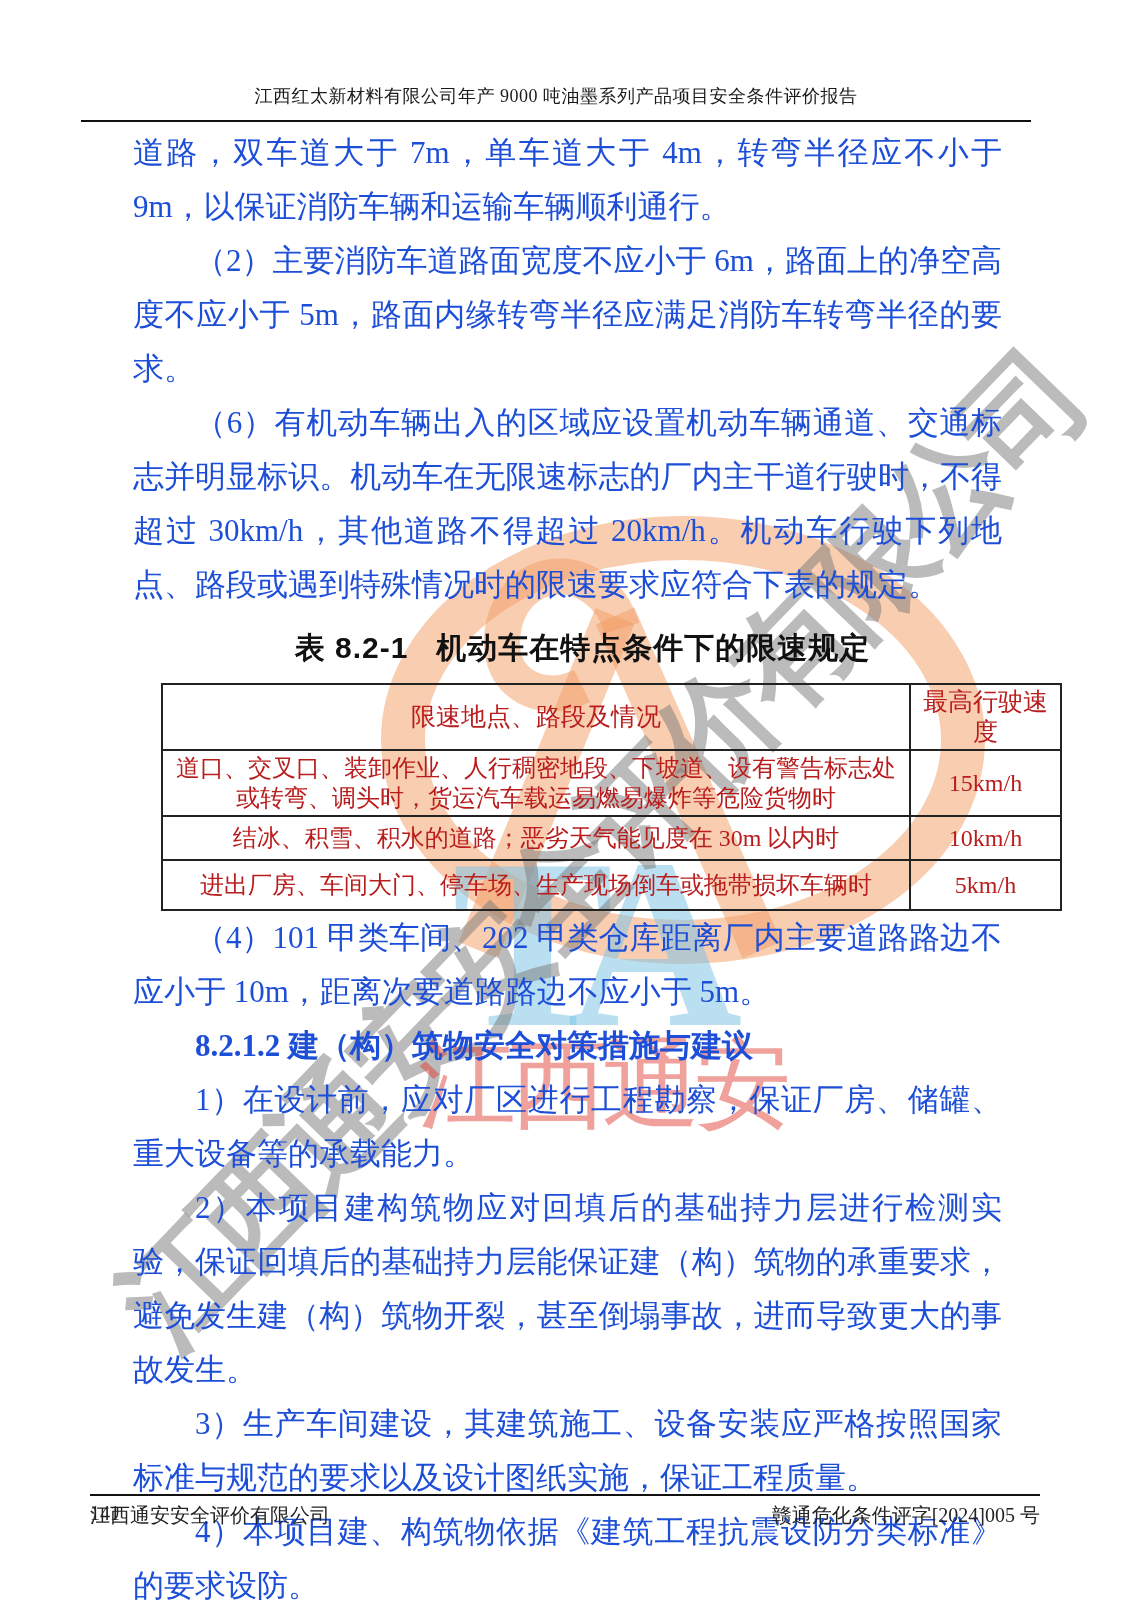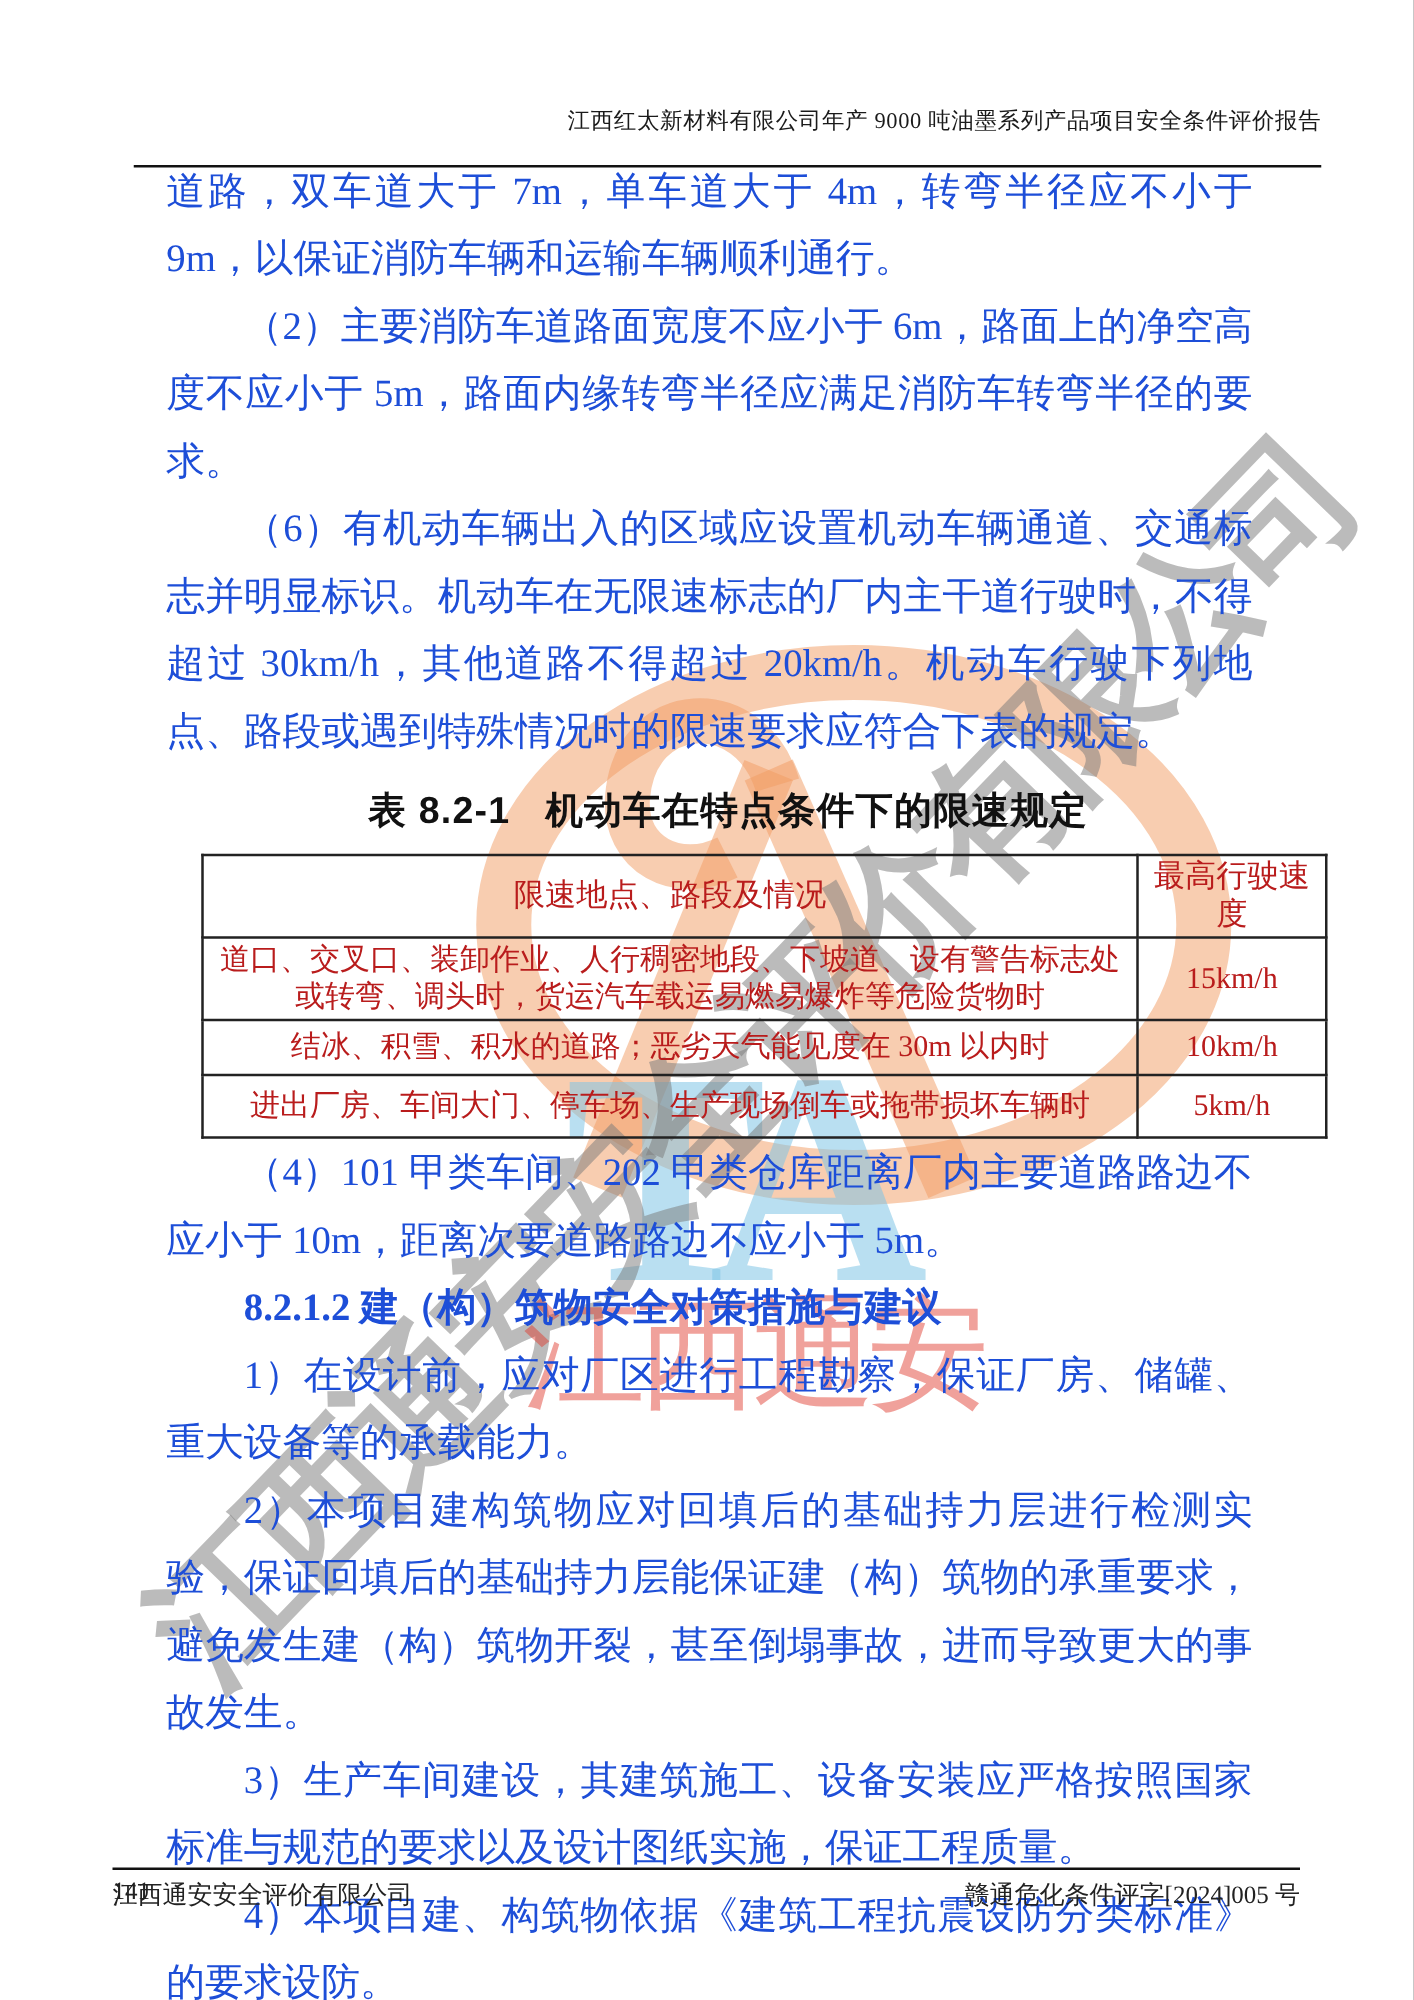--- a/index.html
+++ b/index.html
@@ -31,23 +31,23 @@
   }
   .wm-red {
     left:418px; top:1036px; z-index:4;
     font-family:"Liberation Serif", serif; font-weight:normal;
     font-size:98px; line-height:1.02; letter-spacing:-6px;
     color:rgba(224,58,46,0.48); white-space:nowrap;
   }
   
   .doc { position:absolute; left:0; top:0; width:1131px; height:1600px; z-index:10; }
   .doc-header {
-    position:absolute; left:107px; top:84px; width:950px;
-    text-align:right; font-size:18px; letter-spacing:0.5px;
-    padding-bottom:24px; border-bottom:2.5px solid #111;
+    position:absolute; left:81px; top:84px; width:950px;
+    text-align:center; font-size:18px; letter-spacing:0.5px;
+    padding-bottom:12px; border-bottom:2.5px solid #111;
   }
   .body-col { position:absolute; left:133px; top:126px; width:869px; }
   .body-col p {
     font-size:31px; line-height:54px; text-align:justify;
     text-justify:inter-ideograph; color:#1d4ed8;
   }
   .indent { text-indent:2em; }
   .sec-heading { font-weight:bold; text-indent:2em; font-size:31px; line-height:54px; }
   .tbl-caption {
     width:899px; text-align:center; margin-top:16px; margin-bottom:14px;

